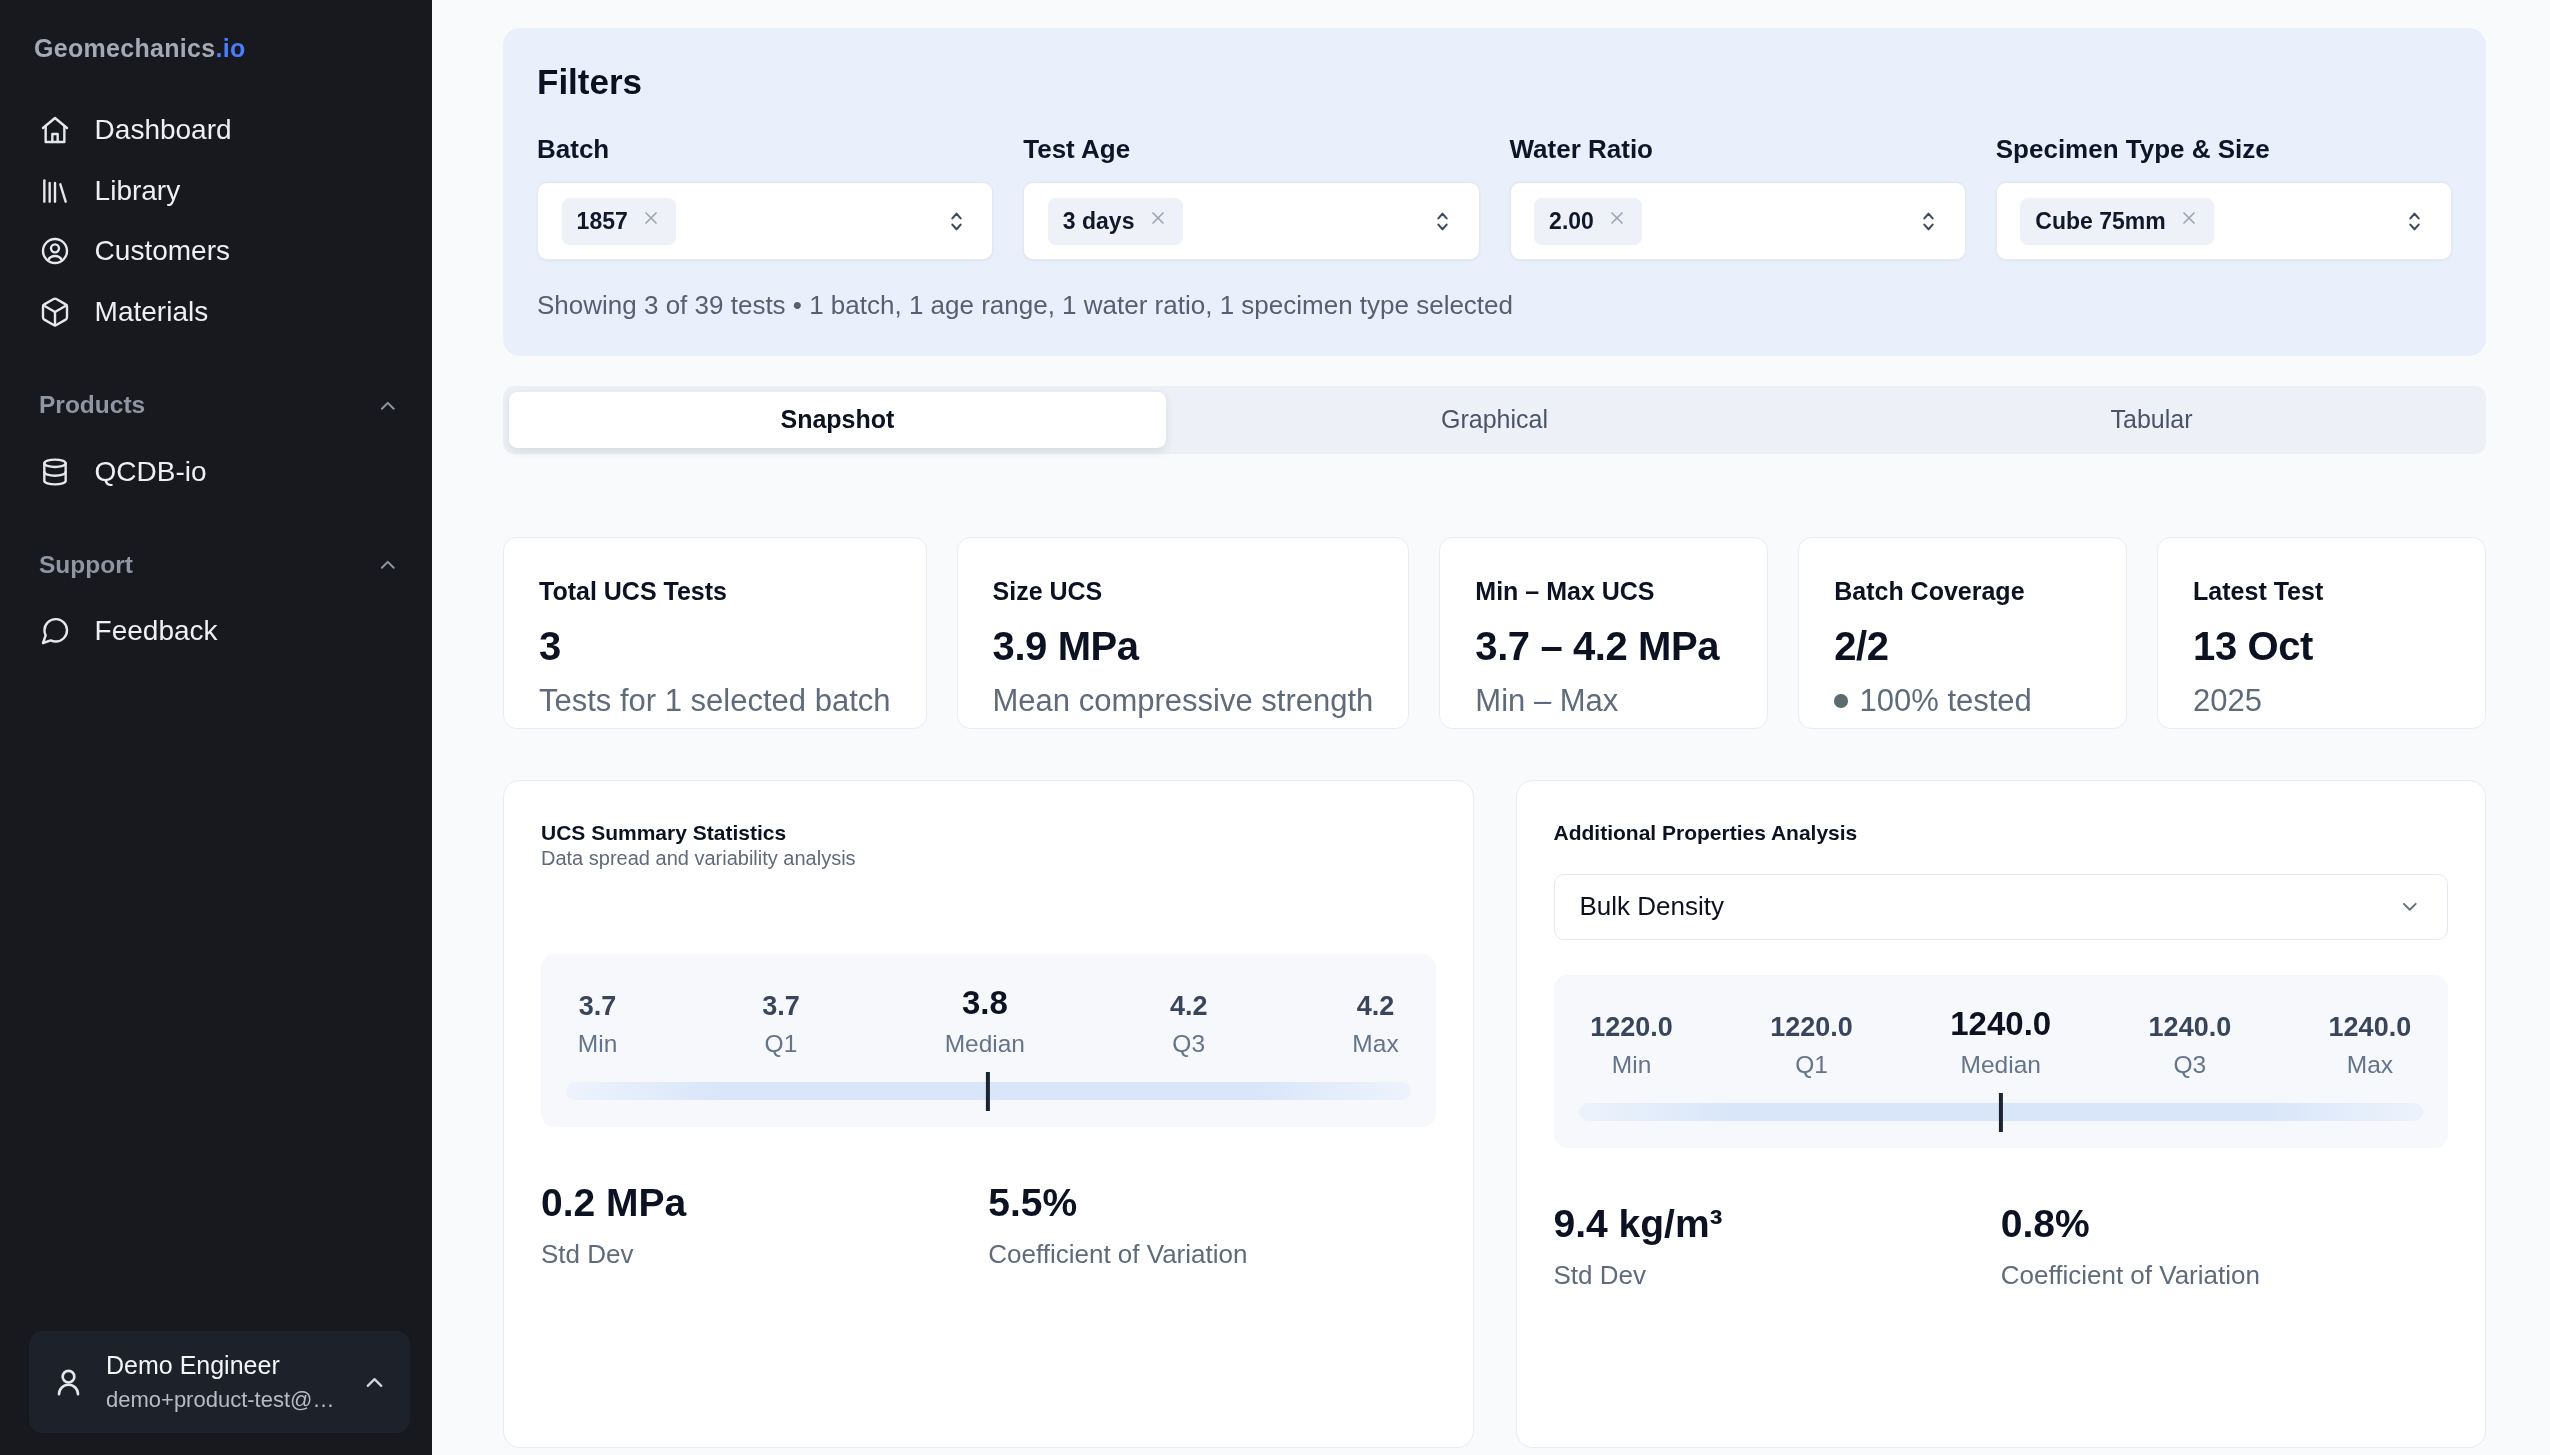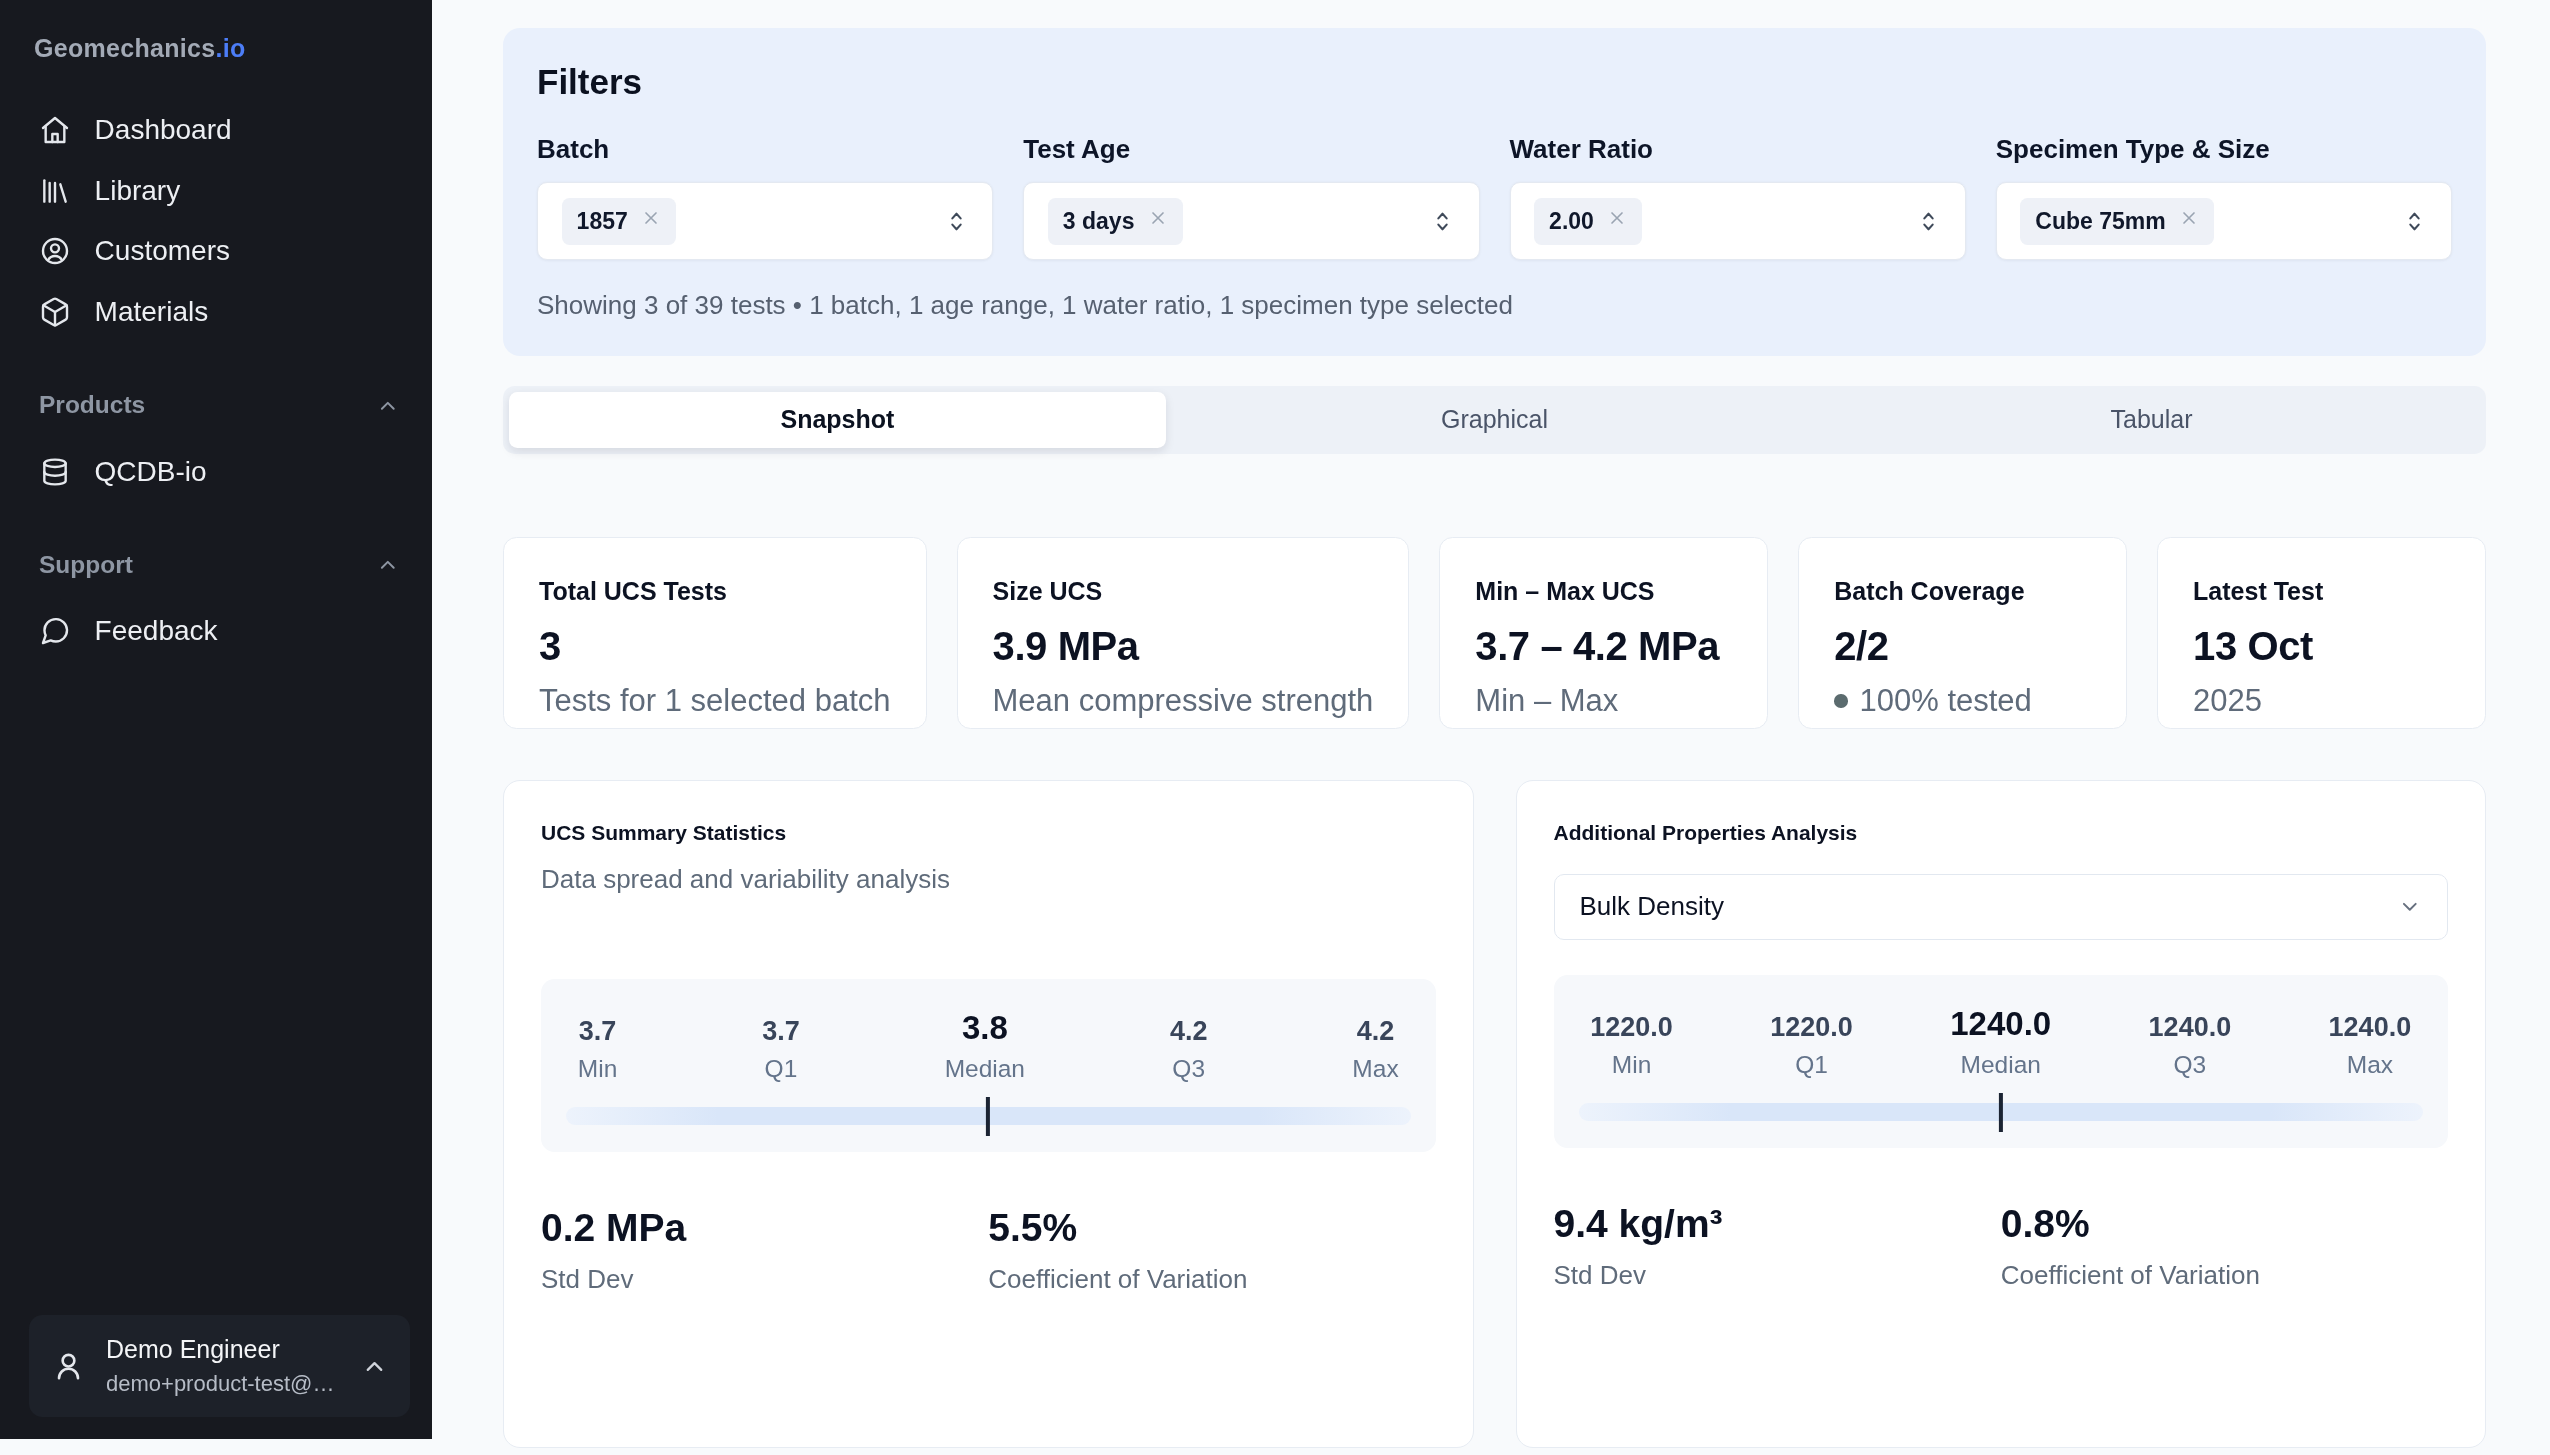--- a/index.html
+++ b/index.html
@@ -6,21 +6,21 @@
   html,body { width:2550px; height:1456px; overflow:hidden; }
   body {
     font-family:"Liberation Sans", sans-serif;
     background:#F8FAFC;
     color:#0C1222;
   }
   svg { display:block; }
 
   
   .sidebar {
-    position:fixed; left:0; top:0; bottom:16px; width:432px;
+    position:fixed; left:0; top:0; bottom:0; width:432px;
     background:#17191F;
     display:flex; flex-direction:column;
     padding:34px 22px 22px 29px;
   }
   .logo { font-size:25px; font-weight:700; color:#A3AAB6; letter-spacing:0.3px; padding-left:5px; }
   .logo .io { color:#4C7DF7; }
   .nav { margin-top:37px; display:flex; flex-direction:column; gap:0; }
   .nav-item {
     display:flex; align-items:center; gap:23.6px;
     padding:14.3px 10px; border-radius:10px;
@@ -82,21 +82,21 @@
   .stat-value { margin-top:18.6px; font-size:40px; font-weight:800; color:#0C1222; letter-spacing:-0.4px; white-space:nowrap; }
   .stat-sub { margin-top:13.5px; font-size:31px; color:#5F6B7A; display:flex; align-items:center; gap:11.8px; white-space:nowrap; }
   .dot { width:13.5px; height:13.5px; border-radius:50%; background:#5B6B6E; flex:none; }
 
   .panels { margin-top:51px; display:grid; grid-template-columns:1fr 1fr; gap:42px; }
   .panel {
     background:#fff; border:1.7px solid #E7ECF3; border-radius:17px;
     padding:40px 37px; height:668px; overflow:hidden;
   }
   .panel-title { font-size:21px; font-weight:700; color:#0C1222; }
-  .panel-sub { margin-top:19px; font-size:26px; color:#5F6B7A; }
+  .panel-sub { margin-top:2px; font-size:20px; color:#5F6B7A; }
   .select {
     margin-top:29px; border:1.7px solid #E2E8F0; border-radius:10px; height:66px;
     display:flex; align-items:center; justify-content:space-between;
     padding:0 25px; font-size:26px; color:#0C1222; cursor:pointer;
     background:#fff;
   }
   .select .chev { color:#67707F; }
 
   .strip { background:#F6F8FB; border-radius:13.5px; padding:30px 25px 27px; }
   .panel-left .strip { margin-top:84px; }

